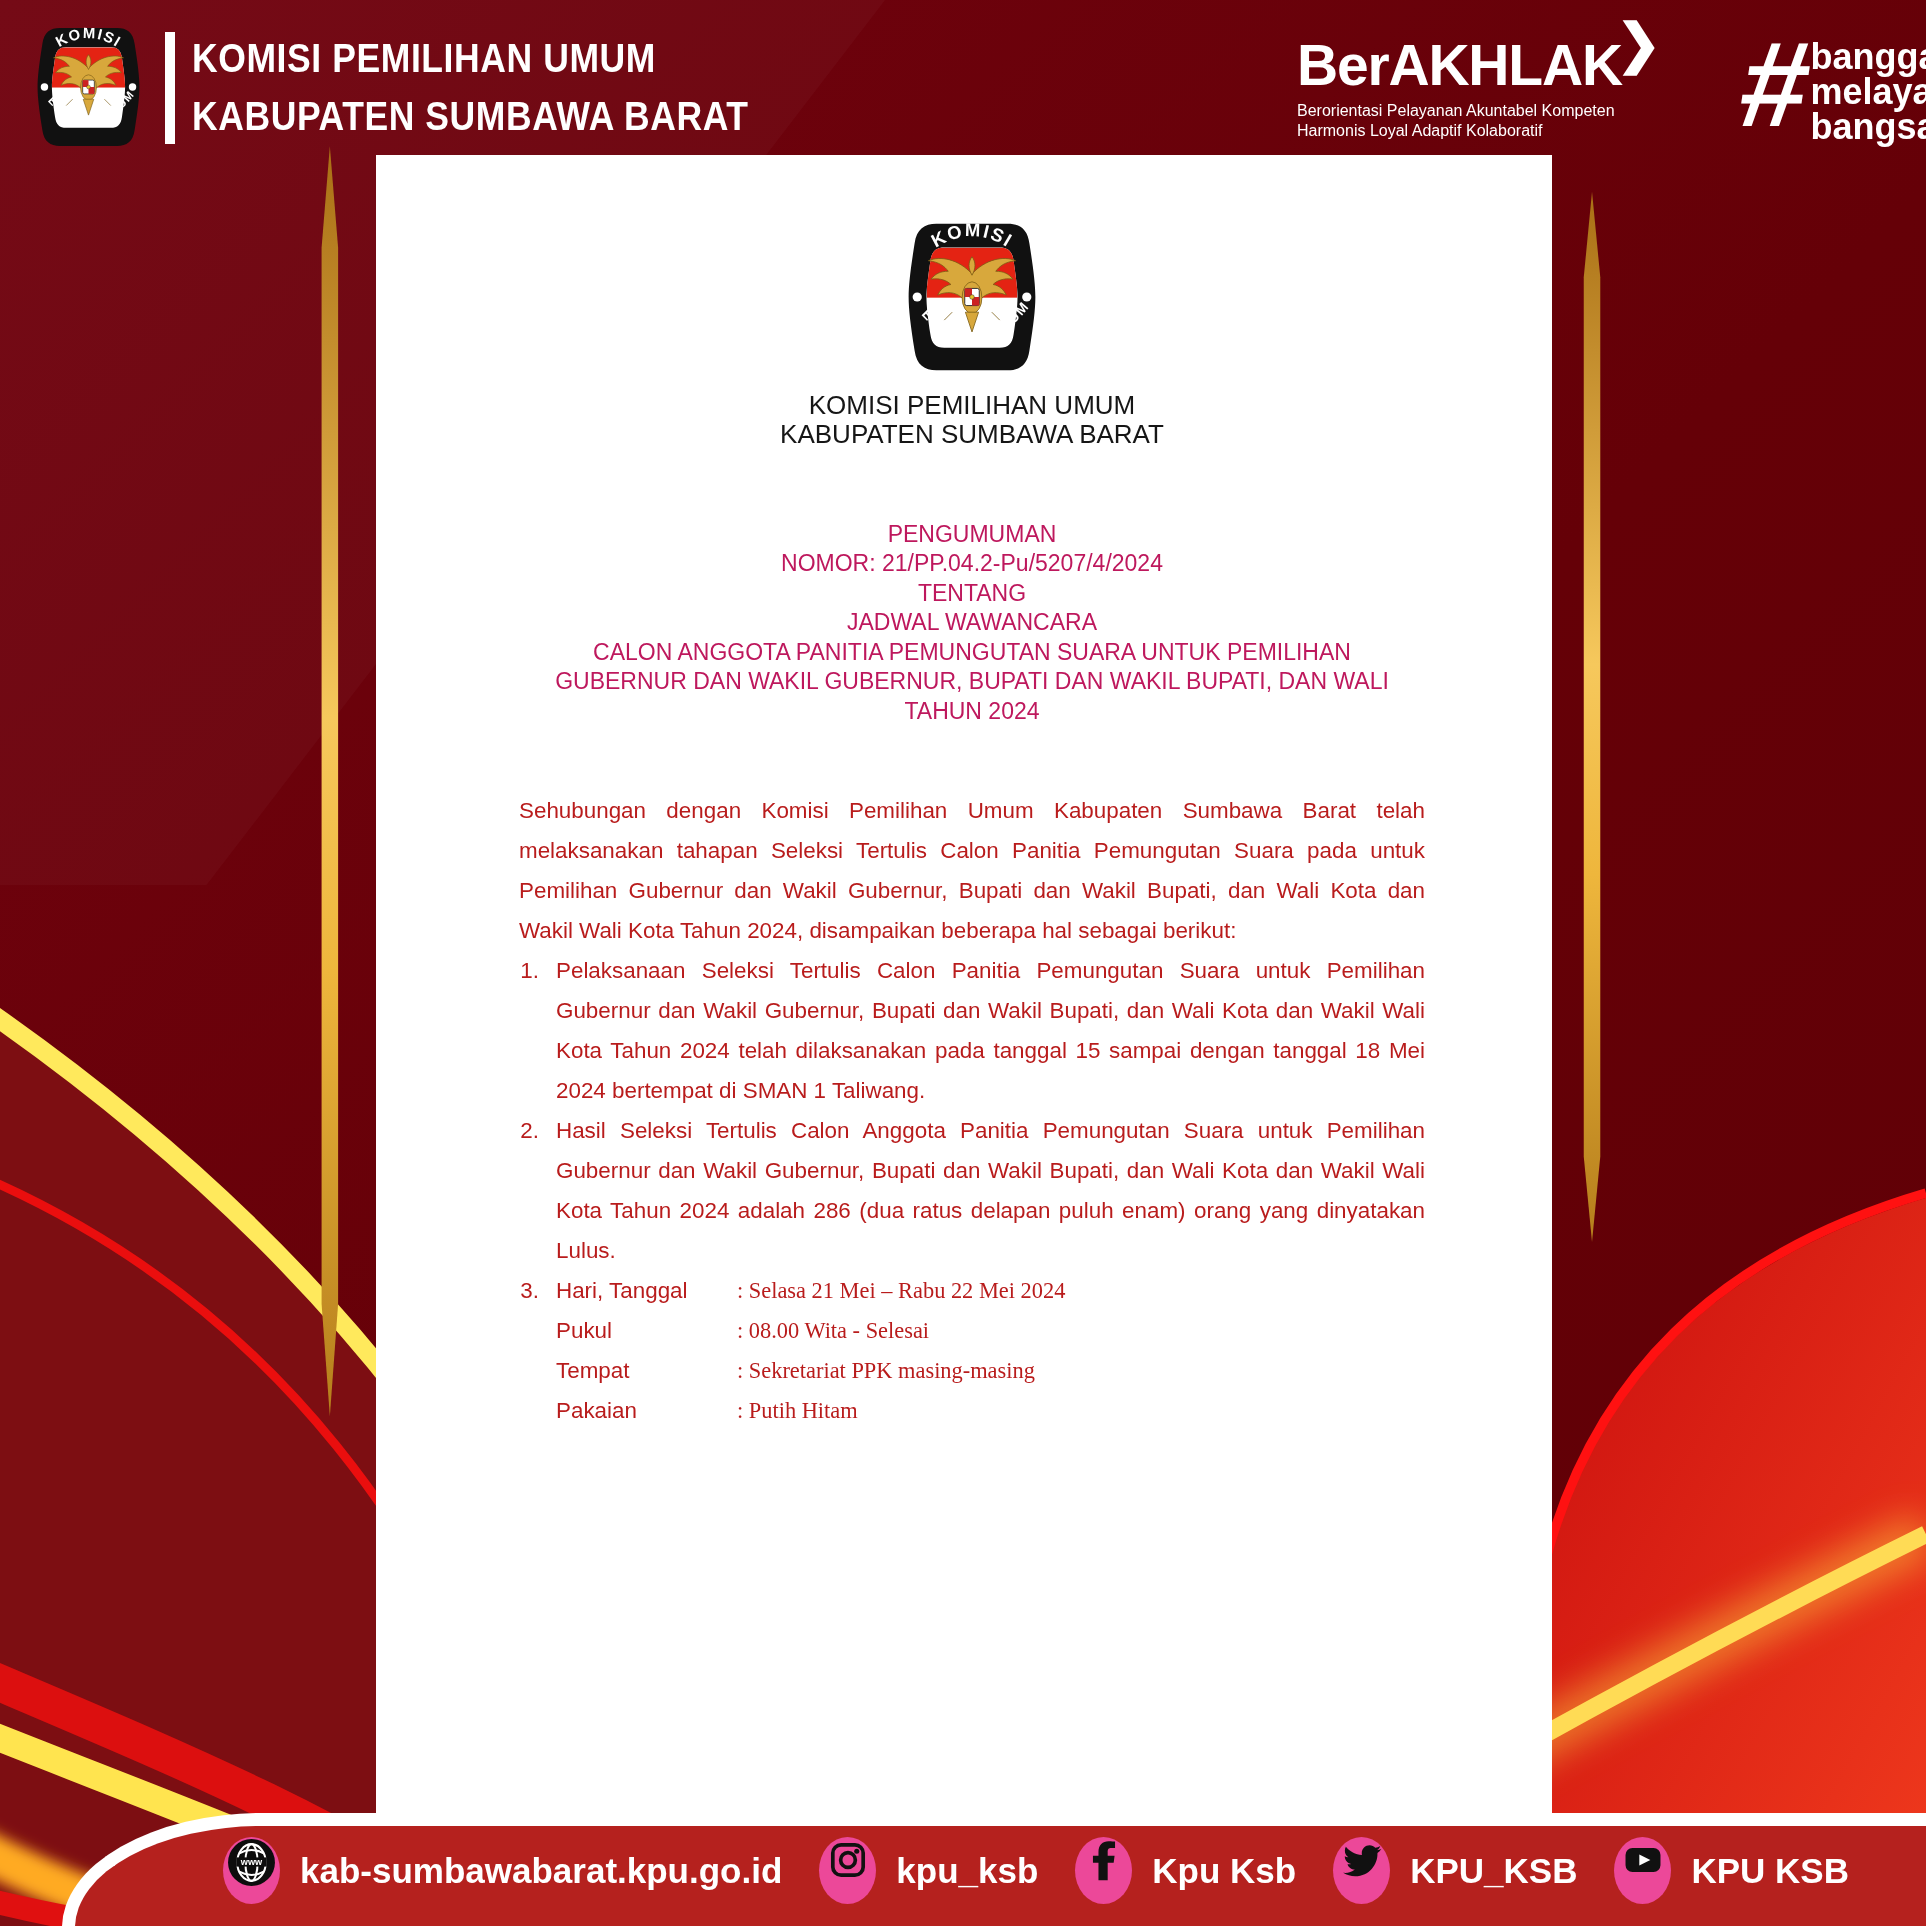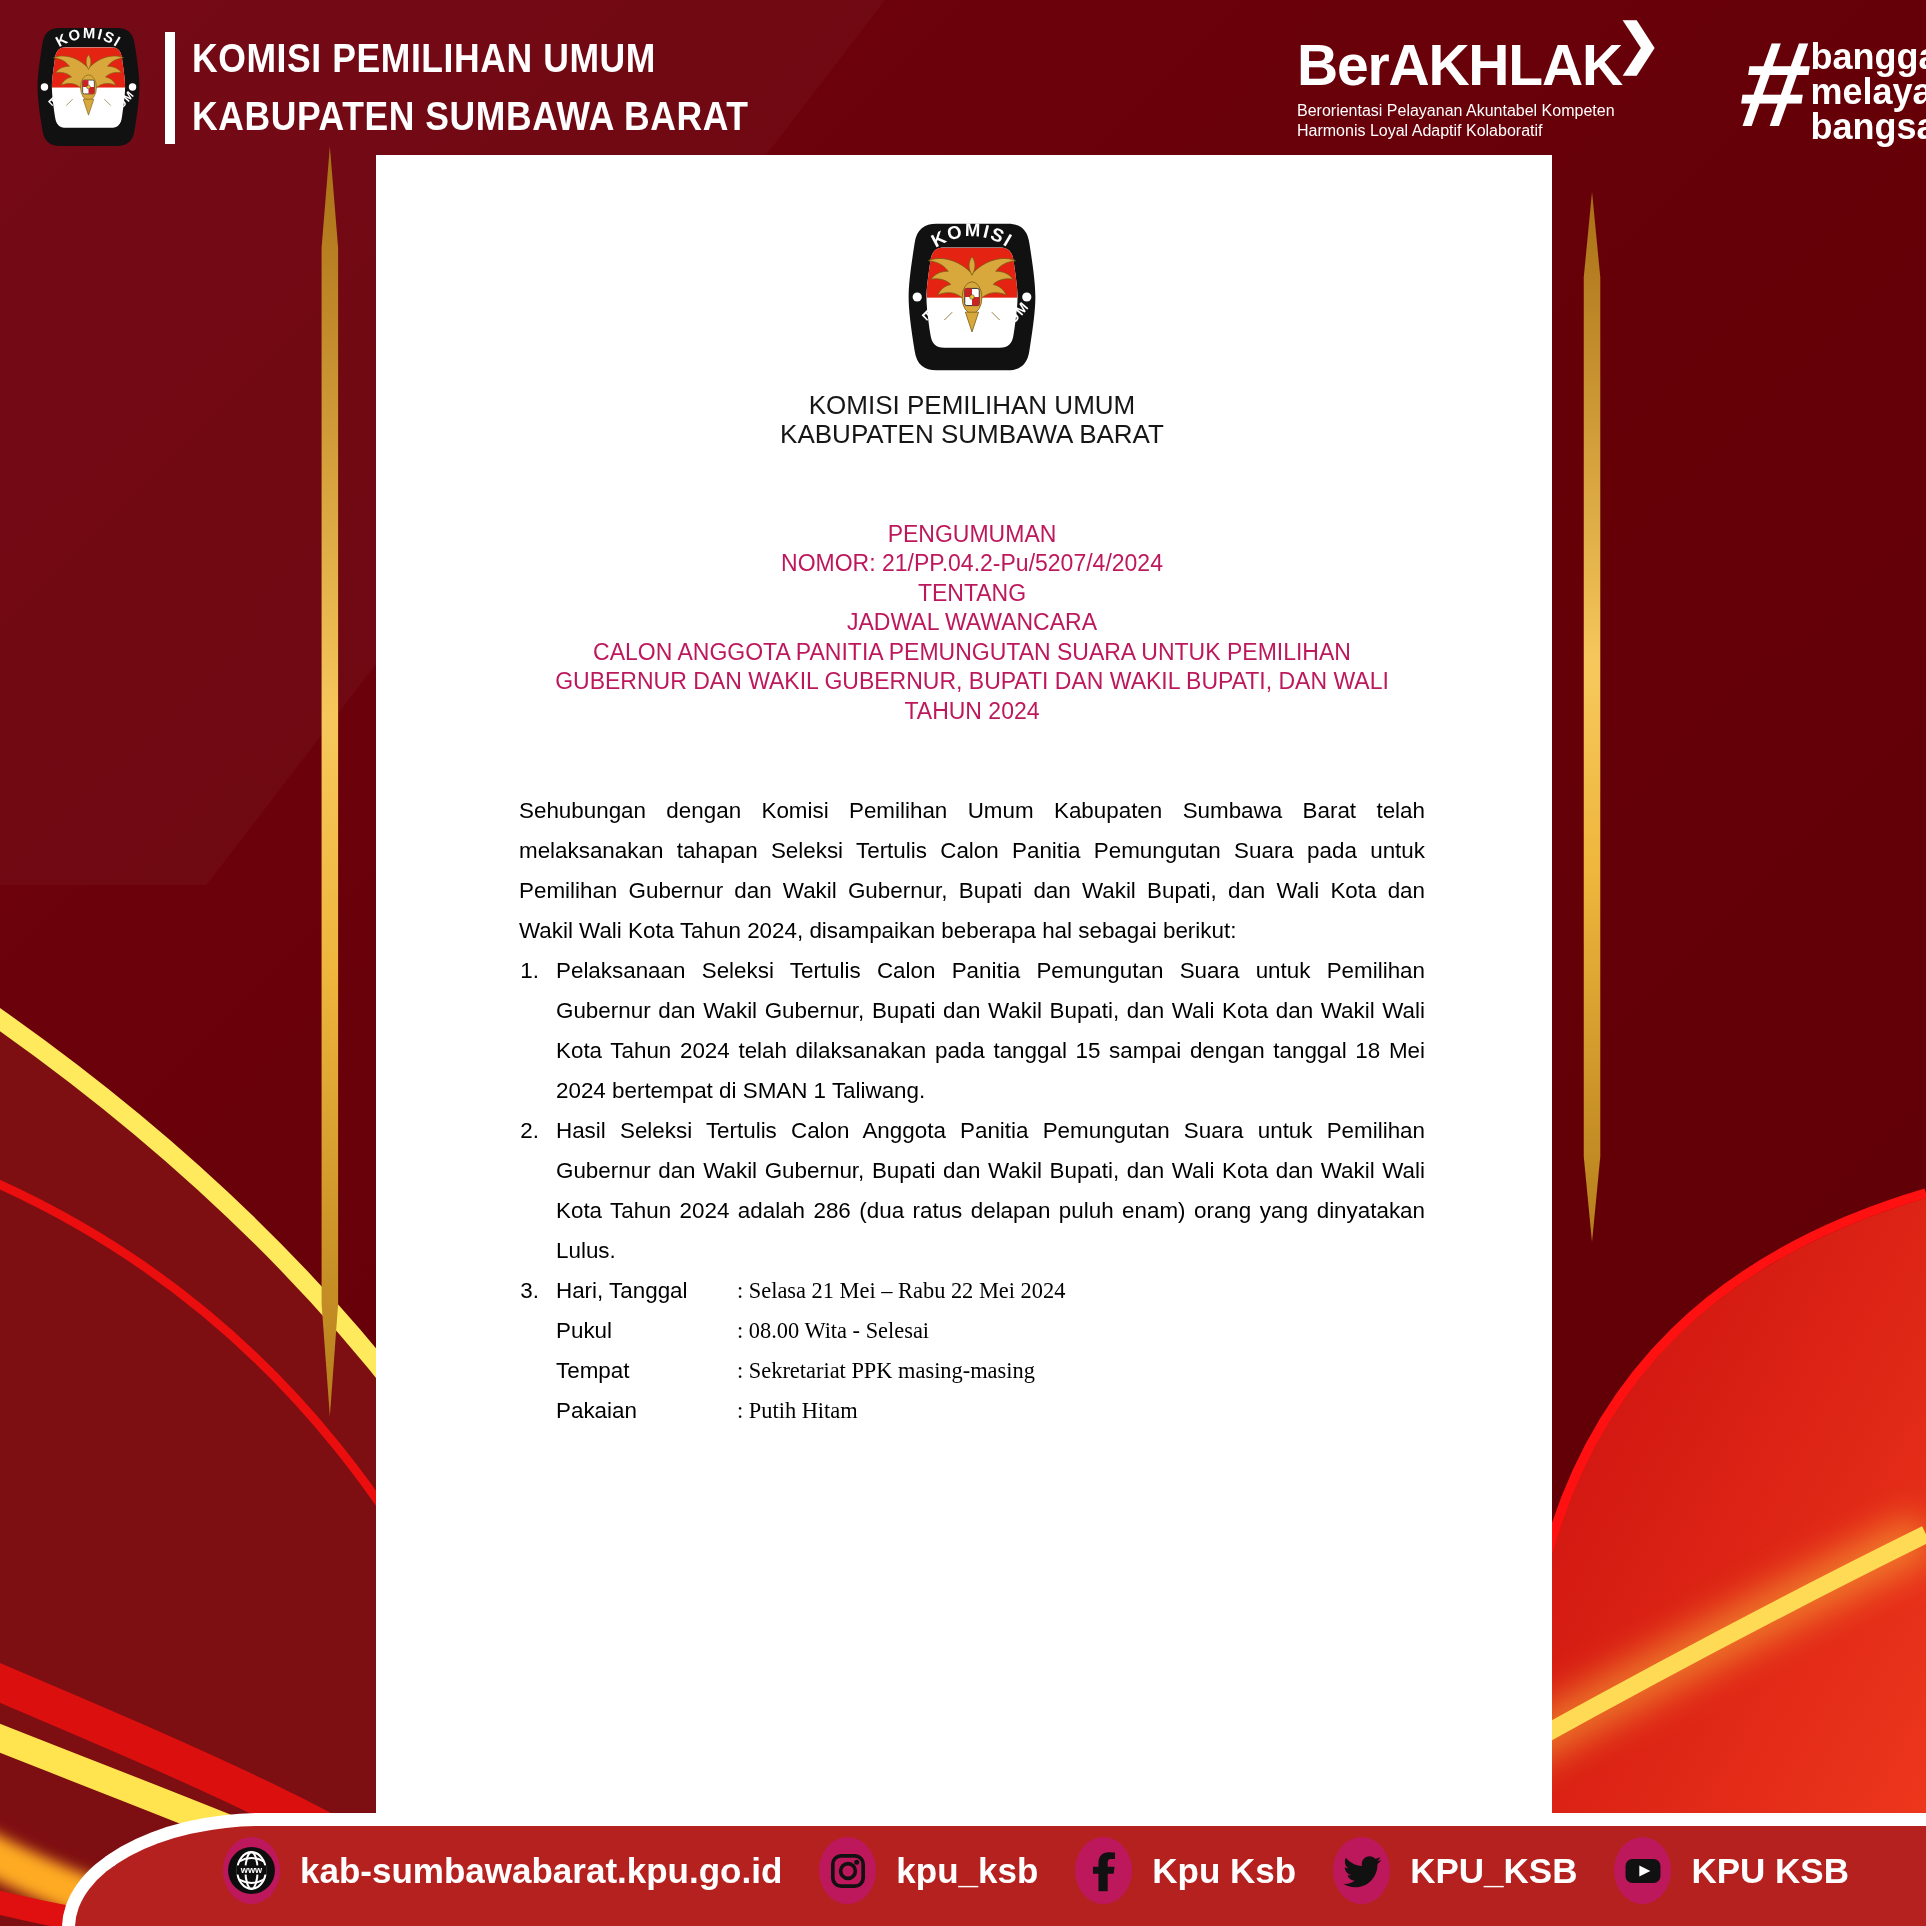--- a/index.html
+++ b/index.html
@@ -23,36 +23,36 @@
   .ber-sub{font-size:16px;line-height:20px;margin-top:7px;font-weight:normal;white-space:nowrap;}
   .bangga{position:absolute;left:1742px;top:28px;color:#ffffff;display:flex;align-items:flex-start;}
   .hash{font-size:121px;line-height:112px;font-weight:bold;transform:skewX(-8deg);margin-right:1.2px;}
   .bangga-lines{font-size:36px;font-weight:bold;line-height:35px;margin-top:10.6px;}
   
   .doc{position:absolute;left:376px;top:155px;width:1176px;height:1663px;background:#ffffff;z-index:2;}
   .doc-inner{padding:66px 127px 0 143px;}
   .doc-logo{display:block;margin:0 auto;width:132px;height:152px;}
   .doc-org{text-align:center;font-size:26px;line-height:29.5px;margin-top:17.7px;color:#161616;}
   .doc-title{text-align:center;font-size:23px;line-height:29.5px;margin-top:70px;color:#be185d;}
-  .doc-body{margin-top:65px;font-size:22.4px;line-height:40px;color:#000000;text-align:justify;}
+  .doc-body{margin-top:65px;font-size:22.4px;line-height:40px;color:#b91c1c;text-align:justify;}
   .para{margin:0;}
   .item{position:relative;padding-left:37px;margin:0;}
   .item-num{position:absolute;left:1.2px;top:0;}
   .details{padding-left:37px;}
   .detail{display:flex;}
   .detail-lbl{width:181px;flex:none;}
   .detail-val{flex:1;font-family:Liberation Serif, serif;}
   
   .footer{position:absolute;left:62px;right:-2.4px;top:1813px;bottom:-2.4px;z-index:3;
           background:#b5211e;border-top:13px solid #ffffff;border-left:13px solid #ffffff;
           border-top-left-radius:319px 183px;}
   .footer-row{display:flex;align-items:center;height:89px;padding-left:148px;color:#ffffff;}
   .fitem{display:flex;align-items:center;margin-right:37px;text-decoration:none;color:#ffffff;}
-  .fico{width:57px;height:67px;background:#be185d;border-radius:50%;
-        display:flex;align-items:center;justify-content:center;flex:none;margin-right:20px;}
+  .fico{width:57px;height:67px;background:#ec4899;border-radius:50%;
+        display:flex;align-items:flex-start;justify-content:center;flex:none;margin-right:20px;}
   .fico svg{width:46px;height:46px;}
   .fico.globe svg{width:51px;height:51px;}
   .flabel{font-size:35px;font-weight:bold;white-space:nowrap;}
 </style>
 </head>
 <body>
 
 <svg id="bg" width="1926" height="1926" viewBox="0 0 3264 3264" aria-hidden="true">
   <defs>
     <linearGradient id="bgg" x1="0" y1="0" x2="1" y2="1">

